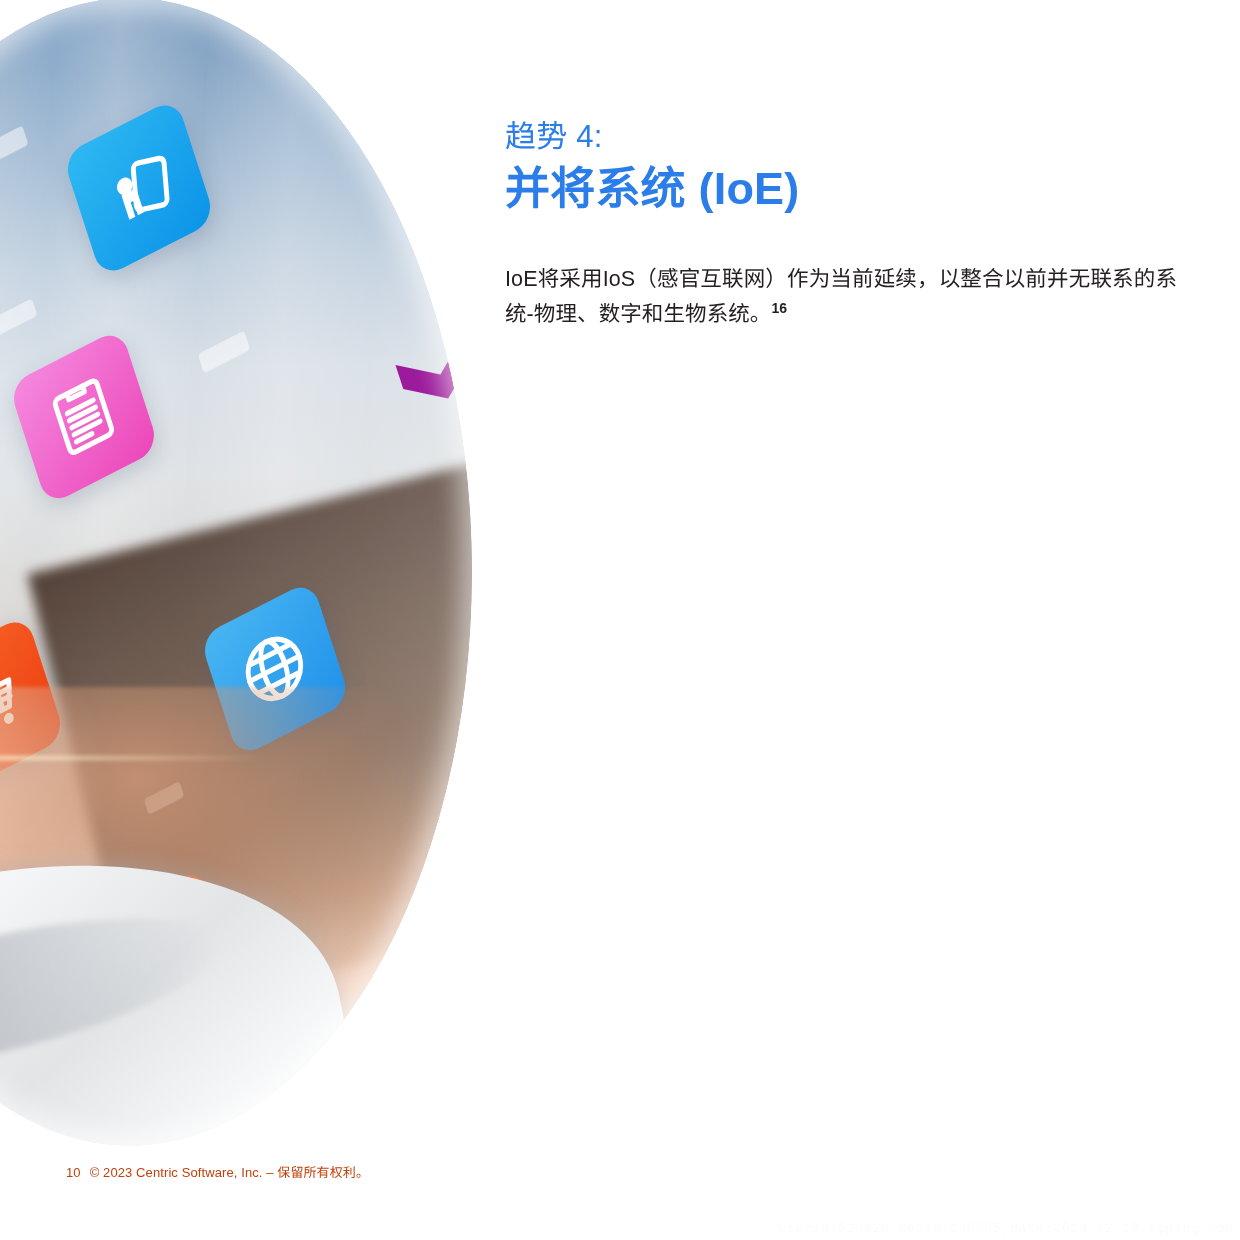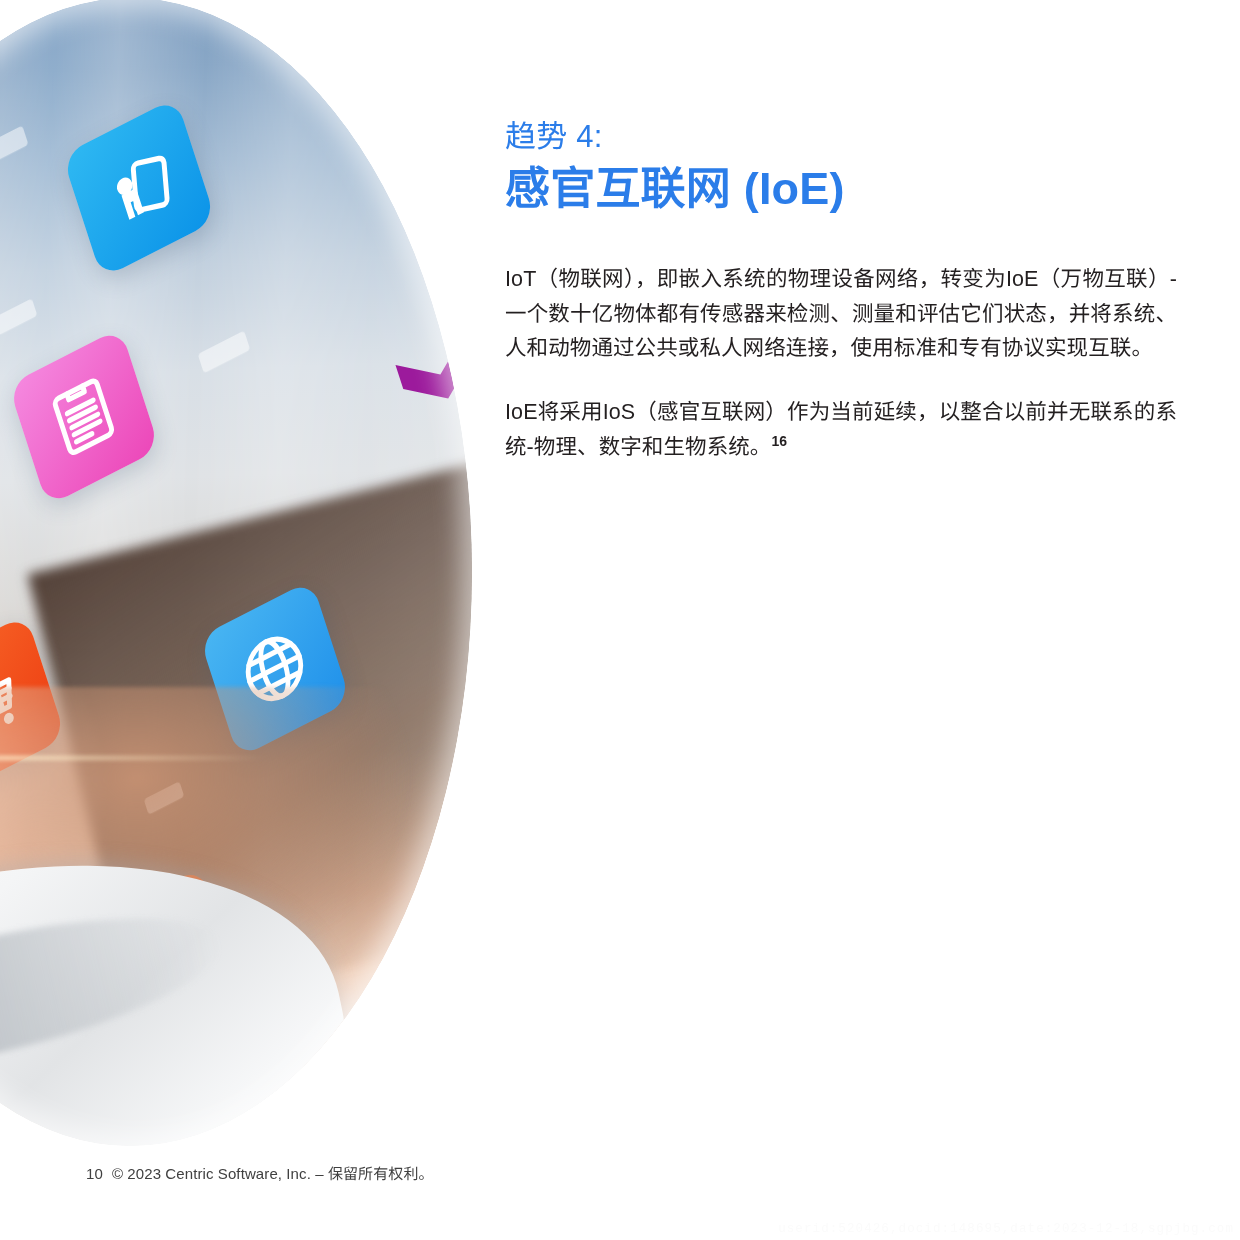--- a/index.html
+++ b/index.html
@@ -222,24 +222,24 @@
     font-size: 14px;
     font-weight: 700;
     vertical-align: super;
     line-height: 0;
     color: #231f20;
   }
 
   
   .footer {
     position: absolute;
-    left: 86px;
+    left: 66px;
     top: 1162px;
-    font-size: 15px;
-    color: #404040;
+    font-size: 13px;
+    color: #c2410c;
     letter-spacing: .1px;
     white-space: nowrap;
   }
   .footer .pg { margin-right: 9px; }
 
   .watermark {
     position: absolute;
     right: 6px;
     bottom: 4px;
     font-family: "Liberation Mono", "DejaVu Sans Mono", monospace;
@@ -340,24 +340,23 @@
 
     <div class="flare-streak"></div>
 
     <div class="photo-feather"></div>
   </div>
 </div>
 
 <div class="content">
 
   <p class="eyebrow">趋势 4:</p>
-  <h1 class="headline">感官互联网 (IoE)</h1>
+  <h1 class="headline">并将系统 (IoE)</h1>
 
   <div class="body-block">
-    <p class="para">IoT（物联网），即嵌入系统的物理设备网络，转变为IoE（万物互联）-一个数十亿物体都有传感器来检测、测量和评估它们状态，并将系统、人和动物通过公共或私人网络连接，使用标准和专有协议实现互联。</p>
     <p class="para"><span>IoE将采用IoS（感官互联网）作为当前延续，以整合以前并无联系的系统-物理、数字和生物系统。</span><span class="fn">16</span></p>
   </div>
 
 </div>
 
 <div class="footer">
   <span class="pg">10</span><span>© 2023 Centric Software, Inc. –  保留所有权利。</span>
 </div>
 
 <div class="watermark">userid:520426,docid:148695,date:2023-12-18,sgpjbg.com</div>

